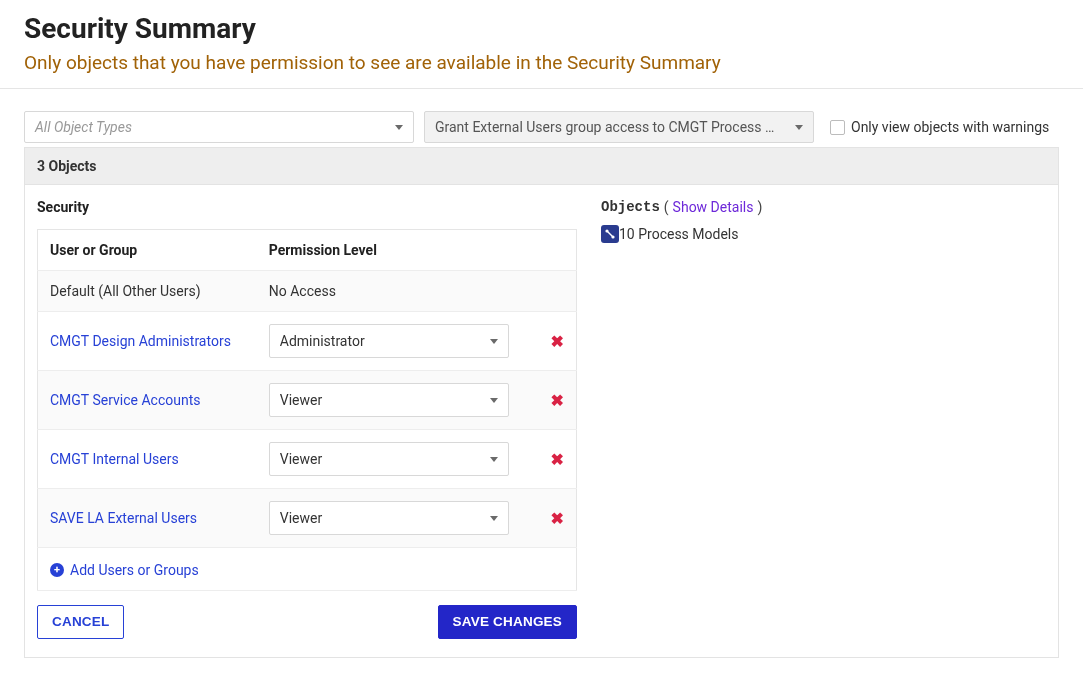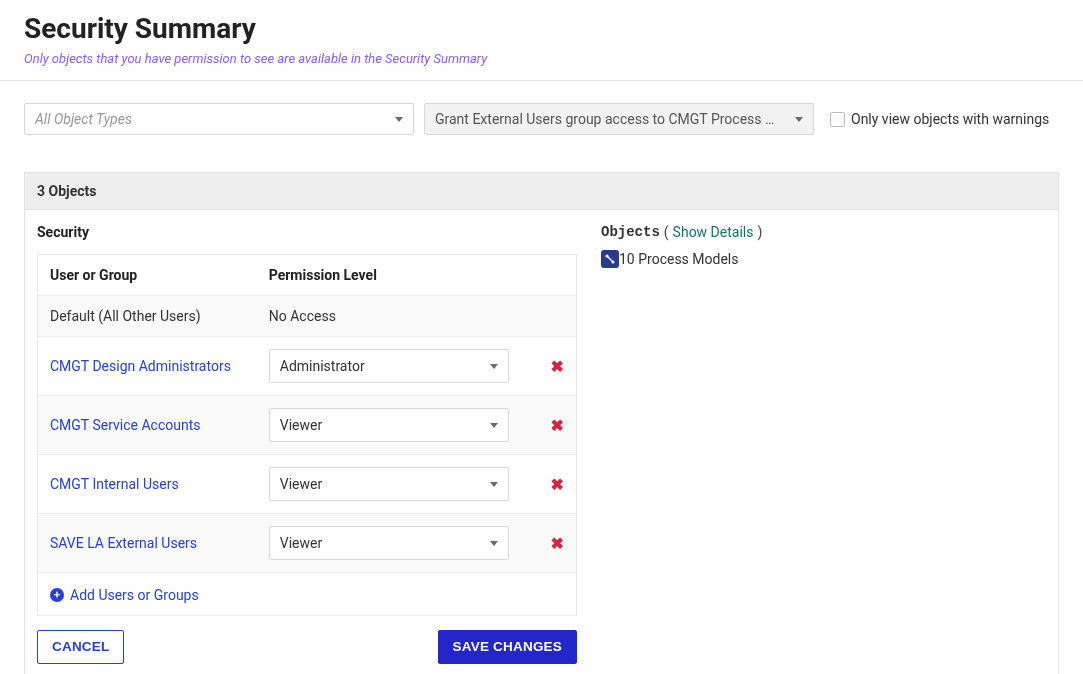--- a/index.html
+++ b/index.html
@@ -13,32 +13,31 @@
     .page-header {
       padding: 12px 24px 14px;
     }
     .page-title {
       font-size: 28px;
       font-weight: 700;
       color: #222;
       margin-bottom: 6px;
     }
     .page-subtitle {
-      font-size: 13px;
-      color: #8b5cf6;
-      font-style: italic;
+      font-size: 19px;
+      color: #a16207;
     }
     .divider {
       border-top: 1px solid #e5e5e5;
     }
     .filter-bar {
       display: flex;
       align-items: center;
       gap: 10px;
-      padding: 22px 24px 37px;
+      padding: 22px 24px 4px;
     }
     .dropdown {
       display: flex;
       align-items: center;
       justify-content: space-between;
       border: 1px solid #d8d8d8;
       border-radius: 2px;
       background: #fff;
       height: 32px;
       padding: 0 10px;
@@ -190,21 +189,21 @@
       color: #fff;
     }
     .objects-line {
       display: flex;
       align-items: center;
       gap: 4px;
       margin-bottom: 10px;
     }
     .objects-line strong { font-weight: 700; font-family: Liberation Mono, monospace; }
     .paren { color: #444; }
-    .show-link { color: #0f766e; cursor: pointer; }
+    .show-link { color: #6d28d9; cursor: pointer; }
     .obj-row {
       display: flex;
       align-items: center;
       gap: 0;
       margin-top: 4px;
     }
     .pm-icon {
       width: 18px; height: 18px;
       background: #2a3b8f;
       border-radius: 3px;

